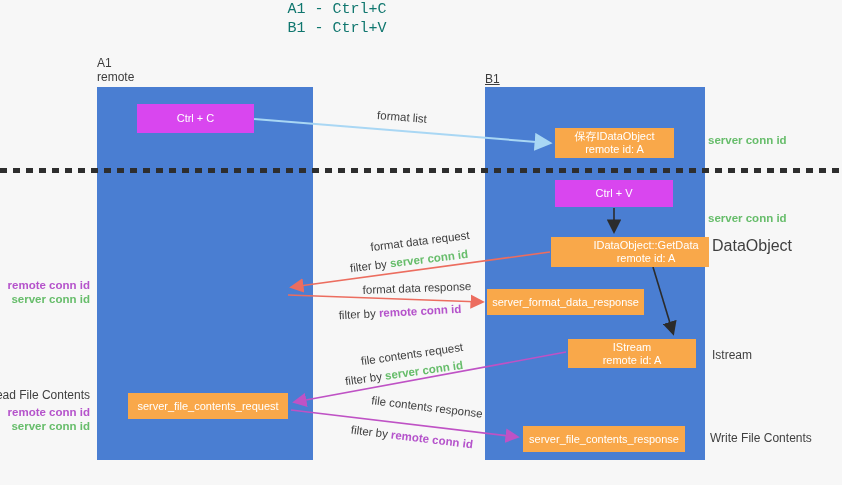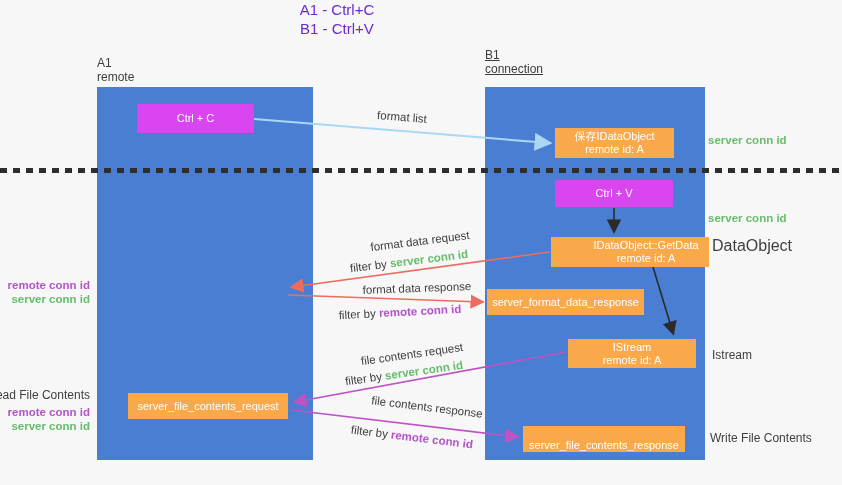--- a/index.html
+++ b/index.html
@@ -2,21 +2,21 @@
 <html><head>
 <meta charset="utf-8">
 <style>
   html,body{margin:0;padding:0;background:#f7f7f7;}
   #stage{
     position:relative;width:842px;height:485px;overflow:hidden;
     font-family:"Liberation Sans",sans-serif;color:#3f3f3f;background:#f7f7f7;
   }
   .abs{position:absolute;}
   
-  .title{left:0;top:8;width:674px;text-align:center;font-size:15px;line-height:19px;color:#6d28d9;}
+  .title{left:0;top:8;width:674px;text-align:center;font-size:15px;line-height:19px;color:#0f766e;font-family:Liberation Mono, monospace;}
   
   .colhead{text-align:left;font-size:12px;line-height:14px;color:#3c3c3c;}
   
   .col{background:#4a7ed2;z-index:1;}
   
   .dotline{
     left:0;top:168px;width:842px;height:5px;z-index:3;
     background:repeating-linear-gradient(to right,#2e2e2e 0 7px,transparent 7px 13px);
   }
   
@@ -40,21 +40,21 @@
 
   <div class="abs title">
     <div>A1 - Ctrl+C</div>
     <div>B1 - Ctrl+V</div>
   </div>
 
   <div class="abs colhead" style="left:97px;top:56px;width:216px;">
     <div>A1</div>
     <div>remote</div>
   </div>
-  <div class="abs colhead" style="left:485px;top:48px;width:220px;text-decoration:underline;">
+  <div class="abs colhead" style="left:485px;top:72px;width:220px;text-decoration:underline;">
     <div>B1</div>
     <div>connection</div>
   </div>
 
   <div class="abs col" style="left:97px;top:87px;width:216px;height:373px;"></div>
   <div class="abs col" style="left:485px;top:87px;width:220px;height:373px;"></div>
 
   <div class="abs dotline"></div>
 
   <svg class="arrows" width="842" height="485">
@@ -106,21 +106,21 @@
 
   <div class="abs box orange" style="left:568px;top:339px;width:128px;height:29px;">
     <div>IStream</div>
     <div>remote id: A</div>
   </div>
 
   <div class="abs box orange" style="left:128px;top:393px;width:160px;height:26px;">
     <div>server_file_contents_request</div>
   </div>
 
-  <div class="abs box orange" style="left:523px;top:426px;width:162px;height:26px;justify-content:flex-end;">
+  <div class="abs box orange" style="left:523px;top:426px;width:162px;height:26px;">
     <div>server_file_contents_response</div>
   </div>
 
   <div class="abs lbl center dark" style="left:362px;top:110px;width:80px;transform:rotate(4.5deg);">format list</div>
 
   <div class="abs lbl center dark" style="left:360px;top:234px;width:120px;transform:rotate(-7deg);">format data request</div>
   <div class="abs lbl center" style="left:339px;top:254px;width:140px;transform:rotate(-7deg);"><span class="dark">filter by </span><span class="gtxt">server conn id</span></div>
 
   <div class="abs lbl center dark" style="left:357px;top:281px;width:120px;transform:rotate(-2deg);">format data response</div>
   <div class="abs lbl center" style="left:330px;top:305px;width:140px;transform:rotate(-3deg);"><span class="dark">filter by </span><span class="ptxt">remote conn id</span></div>

